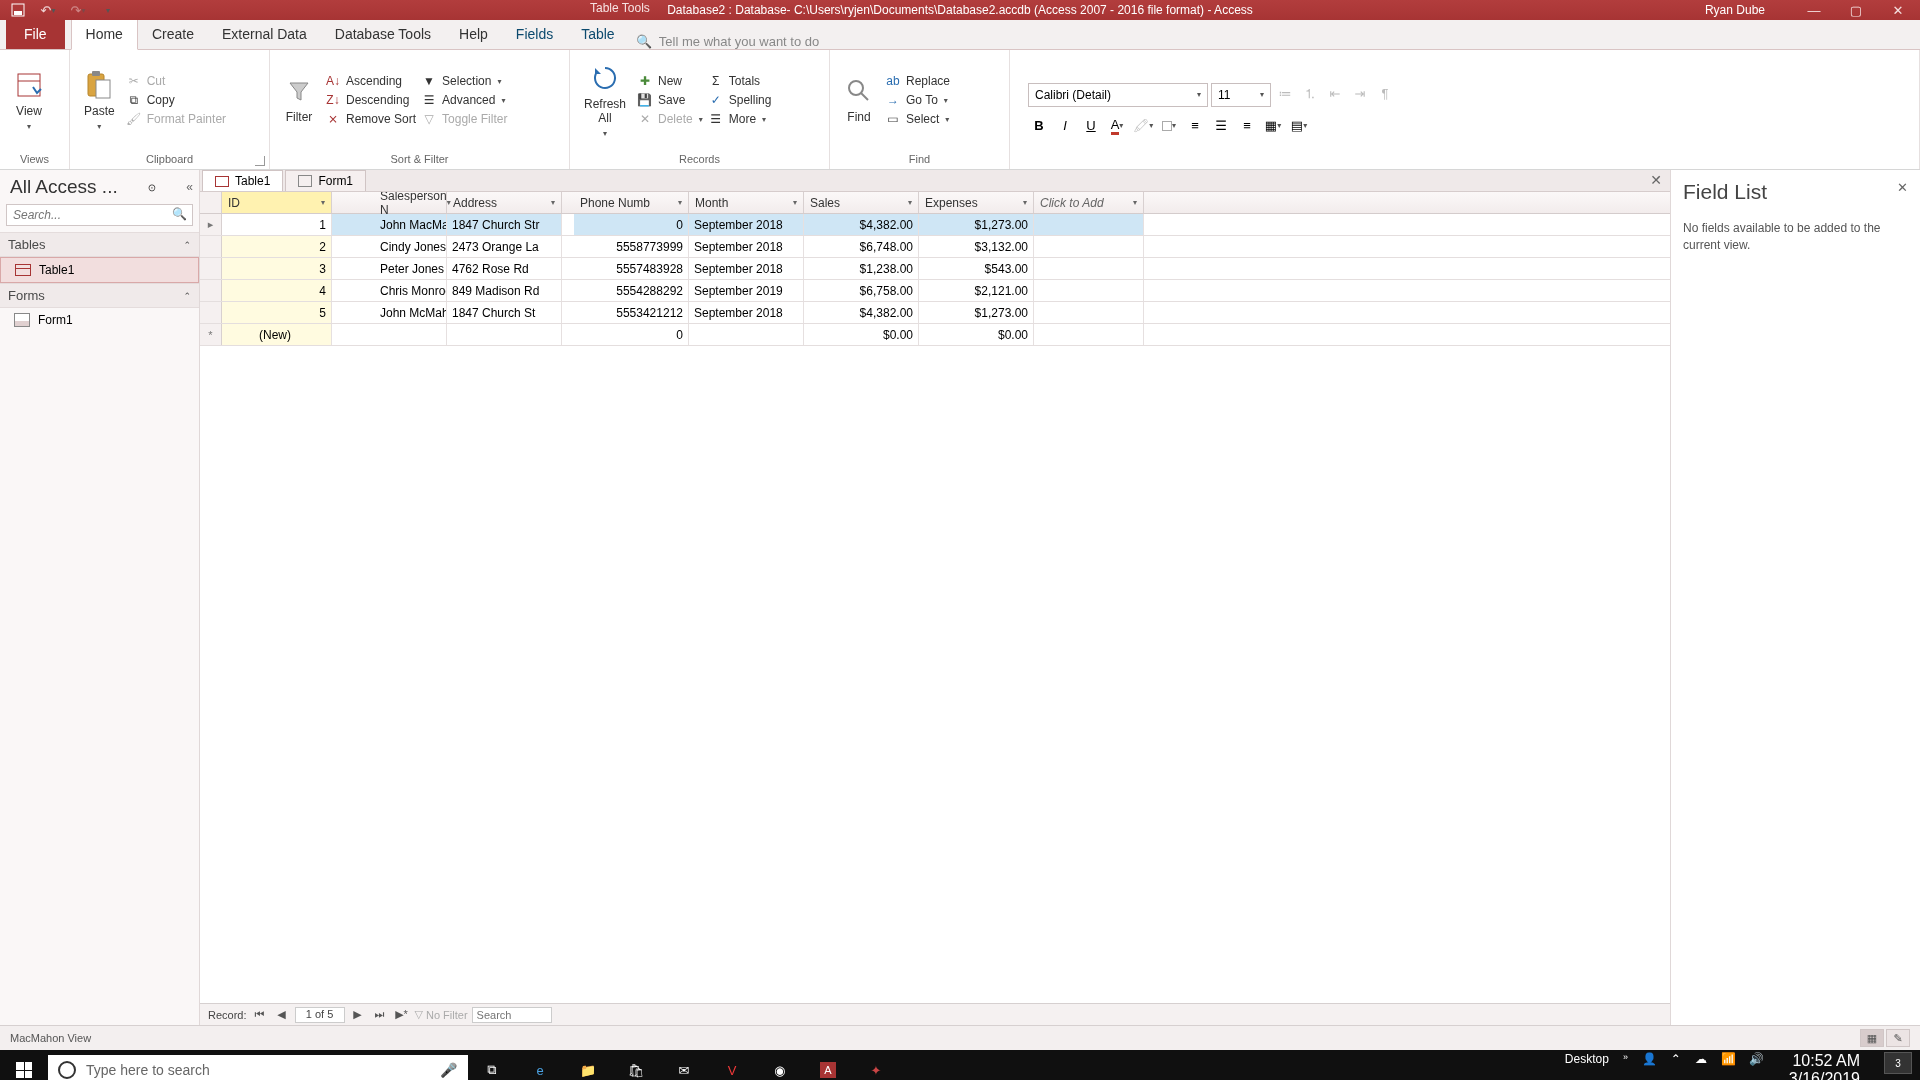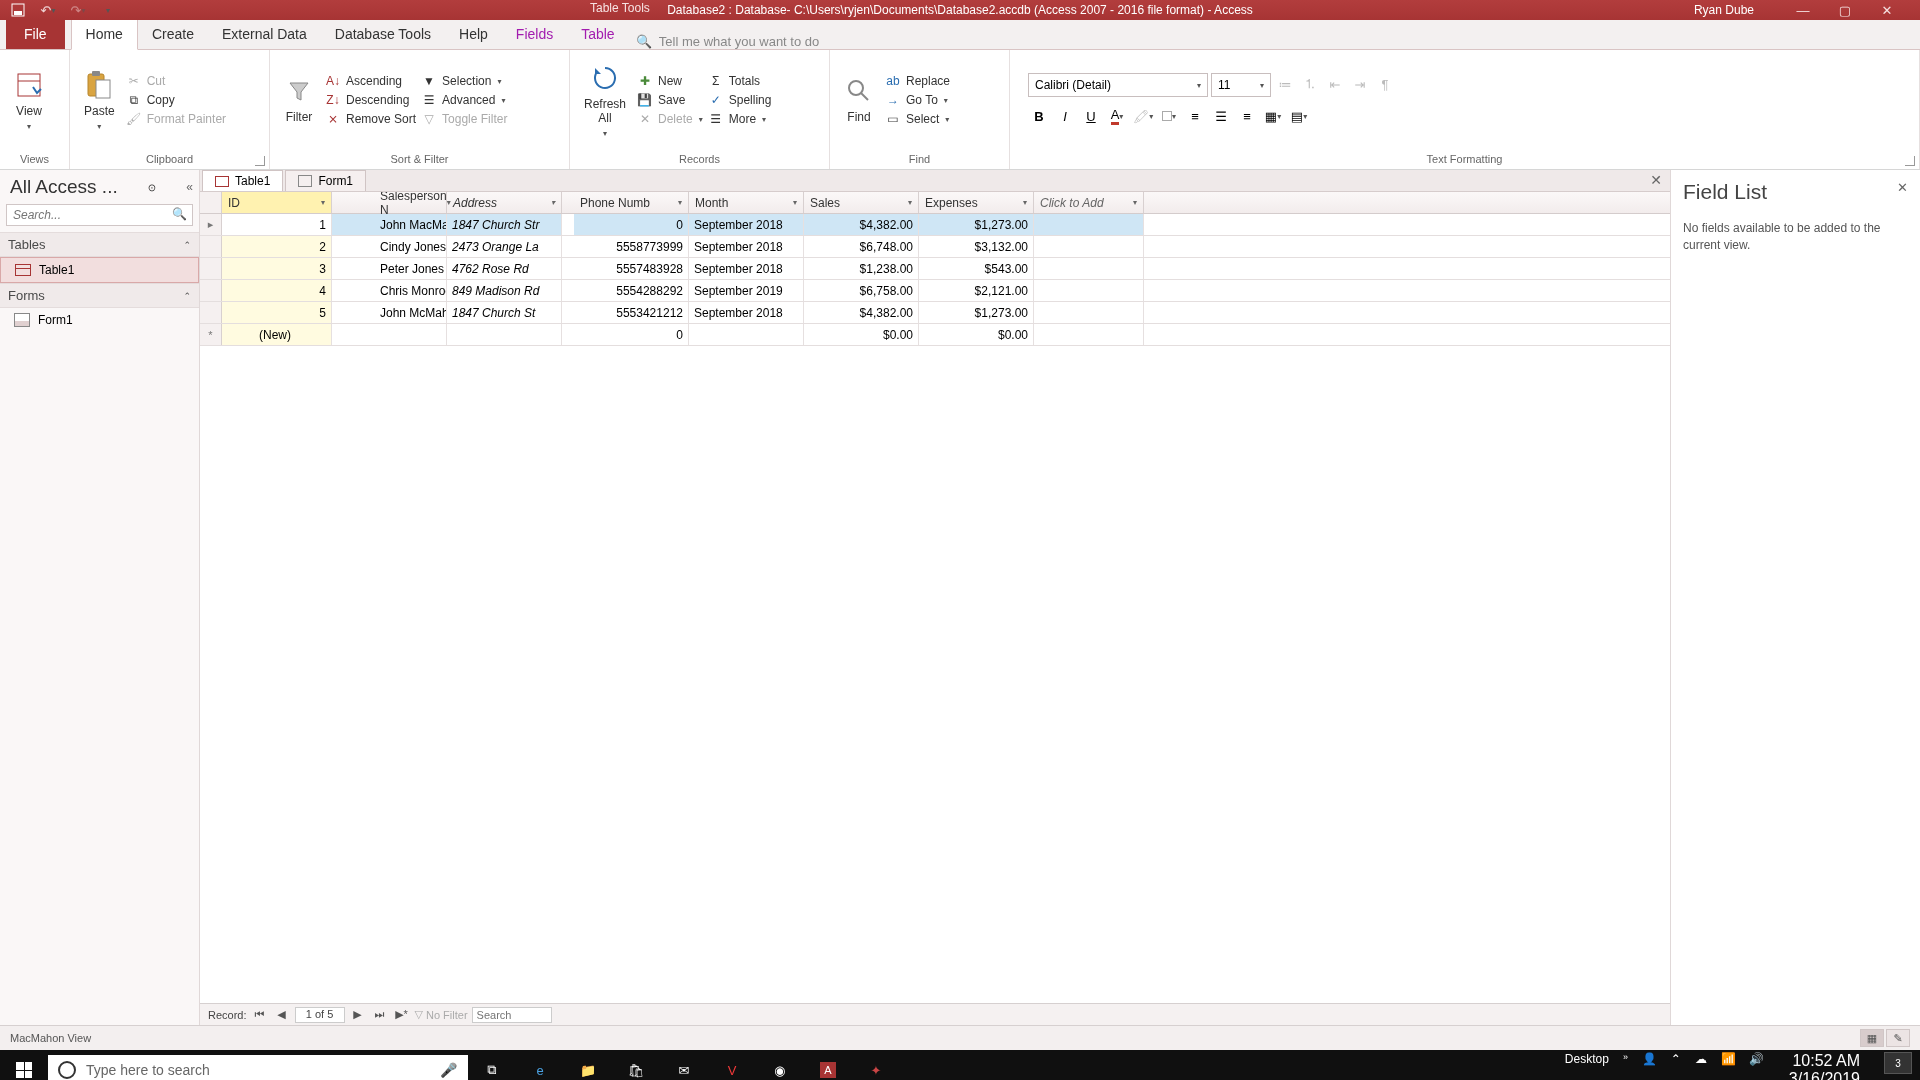--- a/index.html
+++ b/index.html
@@ -4,30 +4,30 @@
 <style>
 * { margin: 0; padding: 0; box-sizing: border-box; font-family: "Segoe UI", Tahoma, sans-serif; }
 body { width: 1920px; height: 1080px; background: #fff; overflow: hidden; font-size: 13px; }
 
 
 .title-bar { height: 20px; background: linear-gradient(to bottom, #b23d3d, #a73434); display: flex; align-items: center; color: #fff; position: relative; }
 .title-qat { display: flex; align-items: center; gap: 14px; padding-left: 10px; }
 .title-qat .icn { width: 16px; height: 16px; display: inline-flex; align-items: center; justify-content: center; color: #f0d5d5; }
 .title-tools { position: absolute; left: 590px; top: 1px; font-size: 12px; color: #f7e3e3; }
 .title-main { position: absolute; left: 50%; transform: translateX(-50%); font-size: 12px; color: #fff; white-space: nowrap; }
-.title-right { position: absolute; right: 20px; display: flex; align-items: center; gap: 16px; }
+.title-right { position: absolute; right: 9px; display: flex; align-items: center; gap: 16px; }
 .win-btn { width: 26px; text-align: center; color: #f5e0e0; cursor: default; }
 .user-name { font-size: 12px; margin-right: 20px; }
 
 
 .menu-tabs { height: 30px; background: #f3f0f0; border-bottom: 1px solid #d9c4c4; display: flex; align-items: flex-end; padding-left: 6px; }
 .file-tab { background: #a73434; color: #fff; padding: 6px 18px 7px; font-size: 14px; margin-right: 6px; }
 .mtab { padding: 6px 14px 7px; font-size: 14px; color: #333; cursor: default; }
 .mtab.active { border: 1px solid #d9c4c4; border-bottom: 1px solid #fff; background: #fff; margin-bottom: -1px; }
-.mtab.contextual { color: #a21caf; }
+.mtab.contextual { color: #0c4a6e; }
 .tellme { display: flex; align-items: center; gap: 6px; color: #888; font-size: 13px; margin-left: 8px; }
 .tellme .mag { font-size: 13px; }
 
 
 .ribbon { height: 120px; background: #fff; border-bottom: 1px solid #d6d6d6; display: flex; }
 .rgroup { border-right: 1px solid #e6e0e0; display: flex; flex-direction: column; }
 .rgroup-body { flex: 1; display: flex; align-items: center; padding: 4px 8px; gap: 6px; }
 .rgroup-label { text-align: center; font-size: 11px; color: #666; padding: 3px 0 4px; position: relative; }
 .rgroup-label .launcher { position: absolute; right: 4px; bottom: 3px; width: 10px; height: 10px; border-right: 1px solid #999; border-bottom: 1px solid #999; }
 .big-btn { display: flex; flex-direction: column; align-items: center; gap: 4px; padding: 2px 6px; font-size: 12px; color: #333; }
@@ -80,21 +80,21 @@
 .ds-row { display: flex; height: 22px; border-bottom: 1px solid #e4dede; }
 .ds-row.sel .cell { background: #cfe6f5; }
 .ds-row.sel .cell.idcell { background: #fff; }
 .rowhdr { width: 22px; border-right: 1px solid #d8d0d0; background: #f5f0f0; display: flex; align-items: center; justify-content: center; font-size: 11px; color: #777; }
 .cell { border-right: 1px solid #e6e0e0; padding: 2px 5px; font-size: 12px; overflow: hidden; white-space: nowrap; display: flex; align-items: center; }
 .cell.num { justify-content: flex-end; }
 .cell.idcell { background: #fffbe0; justify-content: flex-end; }
 
 .col-id { width: 110px; }
 .col-sp { width: 115px; padding-left: 48px; }
-.col-addr { width: 115px; font-style: italic; }
+.col-addr { width: 115px; }
 .col-phone { width: 115px; margin-left: 12px; }
 .col-month { width: 115px; }
 .col-sales { width: 115px; }
 .col-exp { width: 115px; }
 .col-add { width: 110px; }
 
 
 .record-nav { height: 22px; border-top: 1px solid #d6d0d0; background: #f5f1f1; display: flex; align-items: center; gap: 4px; padding: 0 8px; font-size: 11px; color: #444; }
 .rn-btn { width: 18px; text-align: center; color: #555; }
 .rn-box { width: 50px; height: 16px; border: 1px solid #ccc; background: #fff; text-align: center; font-size: 11px; }
@@ -383,21 +383,20 @@
               <span class="dd-arrow">▾</span>
             </div>
           <div class="fmt-btn">≡</div>
           <div class="fmt-btn">☰</div>
           <div class="fmt-btn">≡</div>
           <div class="fmt-btn">▦<span class="dd-arrow">▾</span></div>
           <div class="fmt-btn">▤<span class="dd-arrow">▾</span></div>
         </div>
       </div>
     </div>
-    <div class="rgroup-label"><span>Text Formatting</span><span class="launcher"></span></div>
   </div>
 </div>
 
 <div class="main-area">
 
   <div class="nav-pane">
     <div class="nav-header">
       <span>All Access ...</span>
       <span style="font-size:10px">⊙</span>
       <span class="collapse">«</span>

